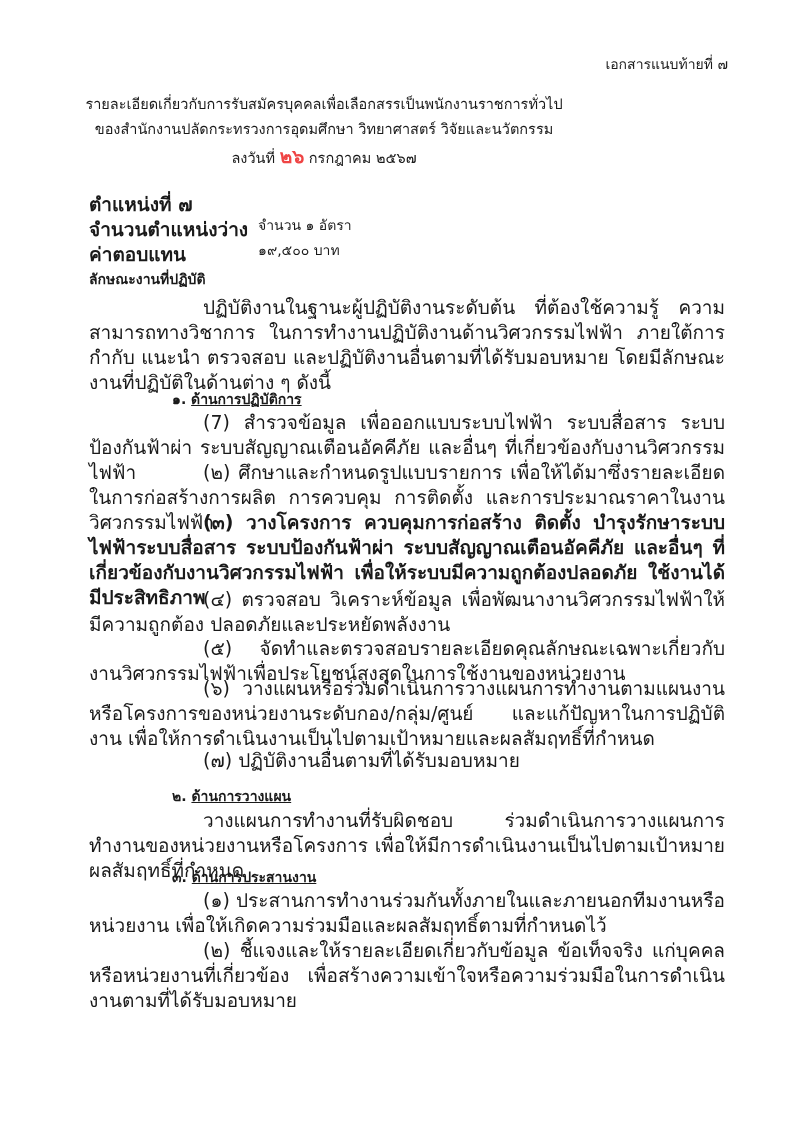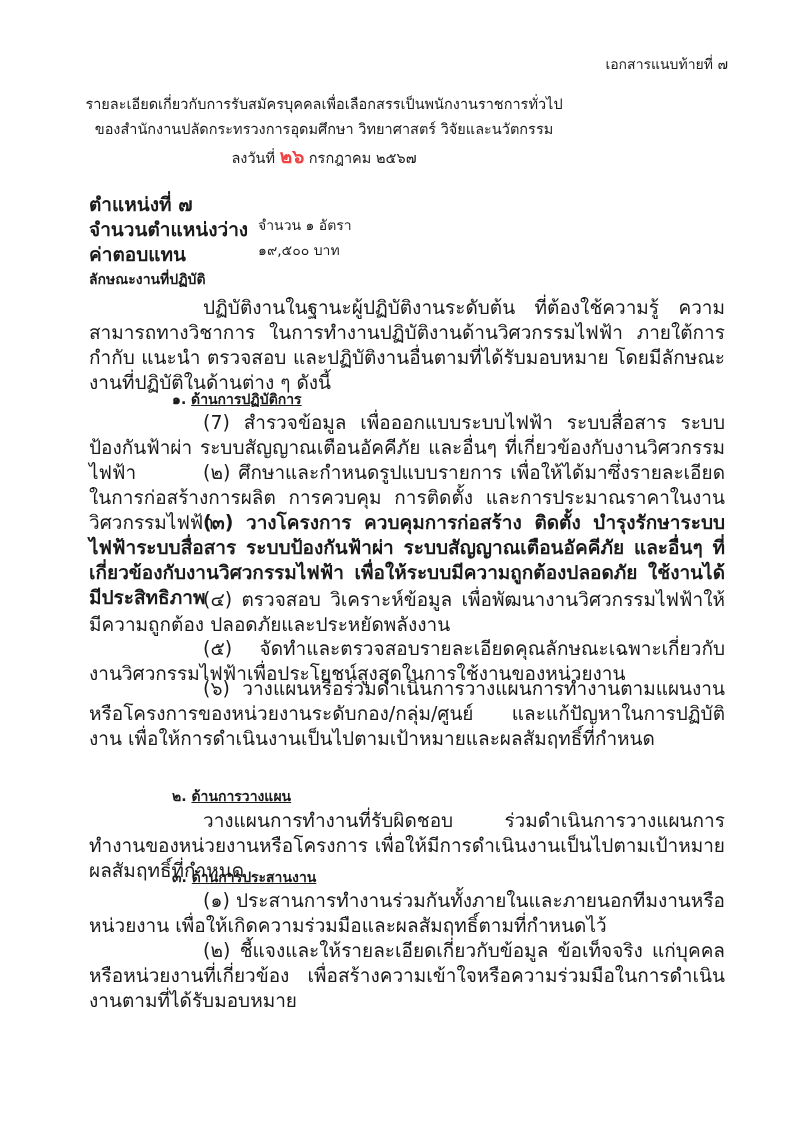--- a/index.html
+++ b/index.html
@@ -48,20 +48,21 @@
   <div class="head" style="top:388px;">
     <span>๑.</span>
     <span class="u">ด้านการปฏิบัติการ</span>
   </div>
   <div class="para" style="top:410px;"><span class="ind"></span><span>(7) สำรวจข้อมูล เพื่อออกแบบระบบไฟฟ้า ระบบสื่อสาร ระบบป้องกันฟ้าผ่า ระบบสัญญาณเตือนอัคคีภัย และอื่นๆ ที่เกี่ยวข้องกับงานวิศวกรรมไฟฟ้า</span></div>
   <div class="para" style="top:460px;"><span class="ind"></span><span>(๒) ศึกษาและกำหนดรูปแบบรายการ เพื่อให้ได้มาซึ่งรายละเอียดในการก่อสร้างการผลิต การควบคุม การติดตั้ง และการประมาณราคาในงานวิศวกรรมไฟฟ้า</span></div>
   <div class="para" style="top:510px;font-weight:bold;"><span class="ind"></span><span>(๓) วางโครงการ ควบคุมการก่อสร้าง ติดตั้ง บำรุงรักษาระบบไฟฟ้าระบบสื่อสาร ระบบป้องกันฟ้าผ่า ระบบสัญญาณเตือนอัคคีภัย และอื่นๆ ที่เกี่ยวข้องกับงานวิศวกรรมไฟฟ้า เพื่อให้ระบบมีความถูกต้องปลอดภัย ใช้งานได้มีประสิทธิภาพ</span></div>
   <div class="para" style="top:587px;"><span class="ind"></span><span>(๔) ตรวจสอบ วิเคราะห์ข้อมูล เพื่อพัฒนางานวิศวกรรมไฟฟ้าให้มีความถูกต้อง ปลอดภัยและประหยัดพลังงาน</span></div>
   <div class="para" style="top:636px;"><span class="ind"></span><span>(๕) จัดทำและตรวจสอบรายละเอียดคุณลักษณะเฉพาะเกี่ยวกับงานวิศวกรรมไฟฟ้าเพื่อประโยชน์สูงสุดในการใช้งานของหน่วยงาน</span></div>
   <div class="para" style="top:676px;"><span class="ind"></span><span>(๖) วางแผนหรือร่วมดำเนินการวางแผนการทำงานตามแผนงานหรือโครงการของหน่วยงานระดับกอง/กลุ่ม/ศูนย์ และแก้ปัญหาในการปฏิบัติงาน เพื่อให้การดำเนินงานเป็นไปตามเป้าหมายและผลสัมฤทธิ์ที่กำหนด</span></div>
+  <div class="para" style="top:748px;"><span class="ind"></span><span>(๗) ปฏิบัติงานอื่นตามที่ได้รับมอบหมาย</span></div>
 
   <div class="head" style="top:785px;">
     <span>๒.</span>
     <span class="u">ด้านการวางแผน</span>
   </div>
   <div class="para" style="top:808px;"><span class="ind"></span><span>วางแผนการทำงานที่รับผิดชอบ ร่วมดำเนินการวางแผนการทำงานของหน่วยงานหรือโครงการ  เพื่อให้มีการดำเนินงานเป็นไปตามเป้าหมายผลสัมฤทธิ์ที่กำหนด</span></div>
 
   <div class="head" style="top:866px;">
     <span>๓.</span>
     <span class="u">ด้านการประสานงาน</span>

